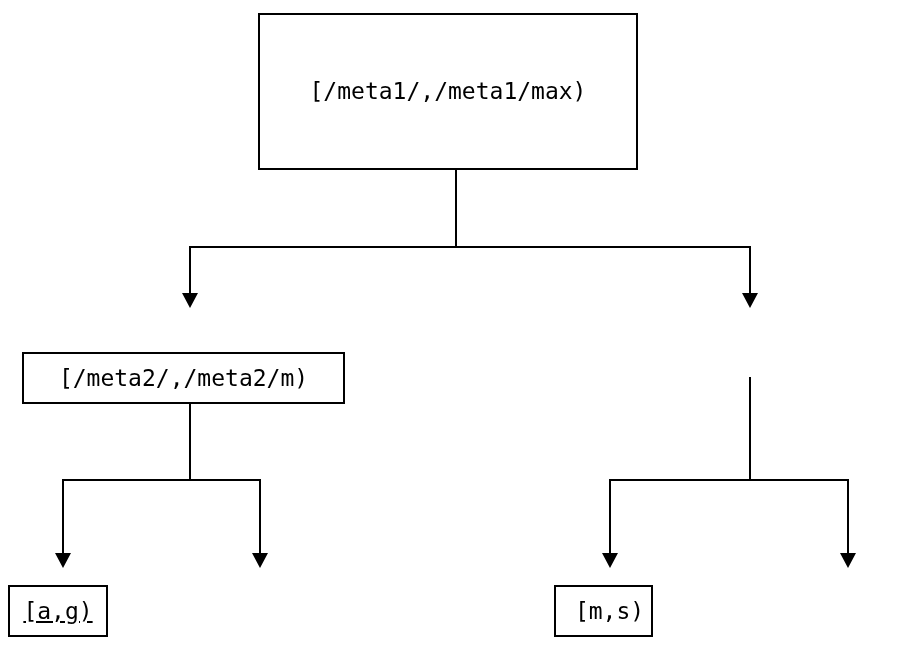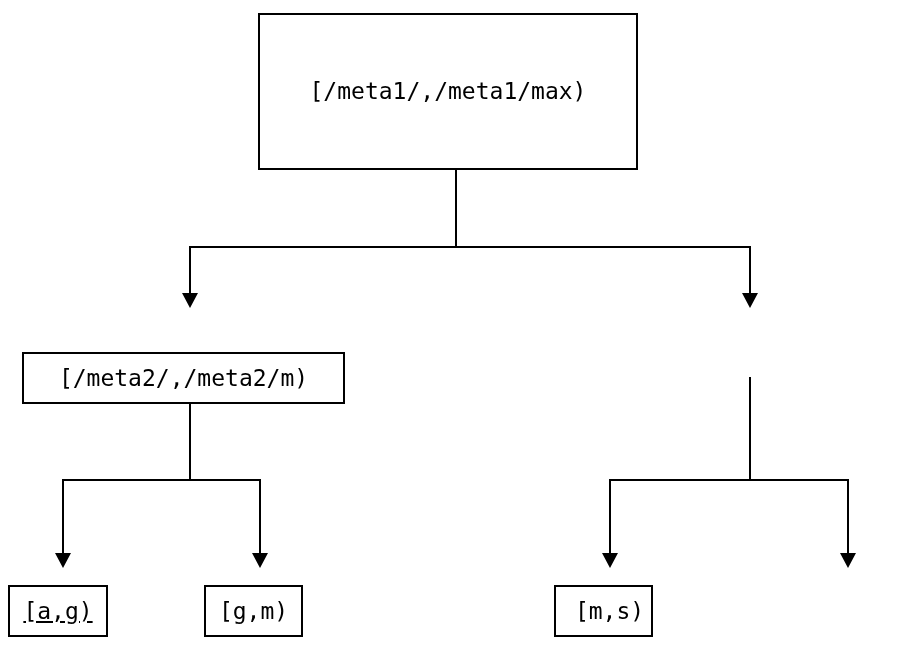--- a/index.html
+++ b/index.html
@@ -81,22 +81,19 @@
 
   <div class="node node-l2a">
     <span>[/meta2/,/meta2/m)</span>
   </div>
 
 
   <div class="node node-leaf1">
     <span>[a,g)</span>
   </div>
 
-  <div class="node node-leaf2">
-    <span>[g,m)</span>
-  </div>
 
   <div class="node node-leaf3">
     <span>[m,s)</span>
   </div>
 
 
 </div>
 
 </body></html>

